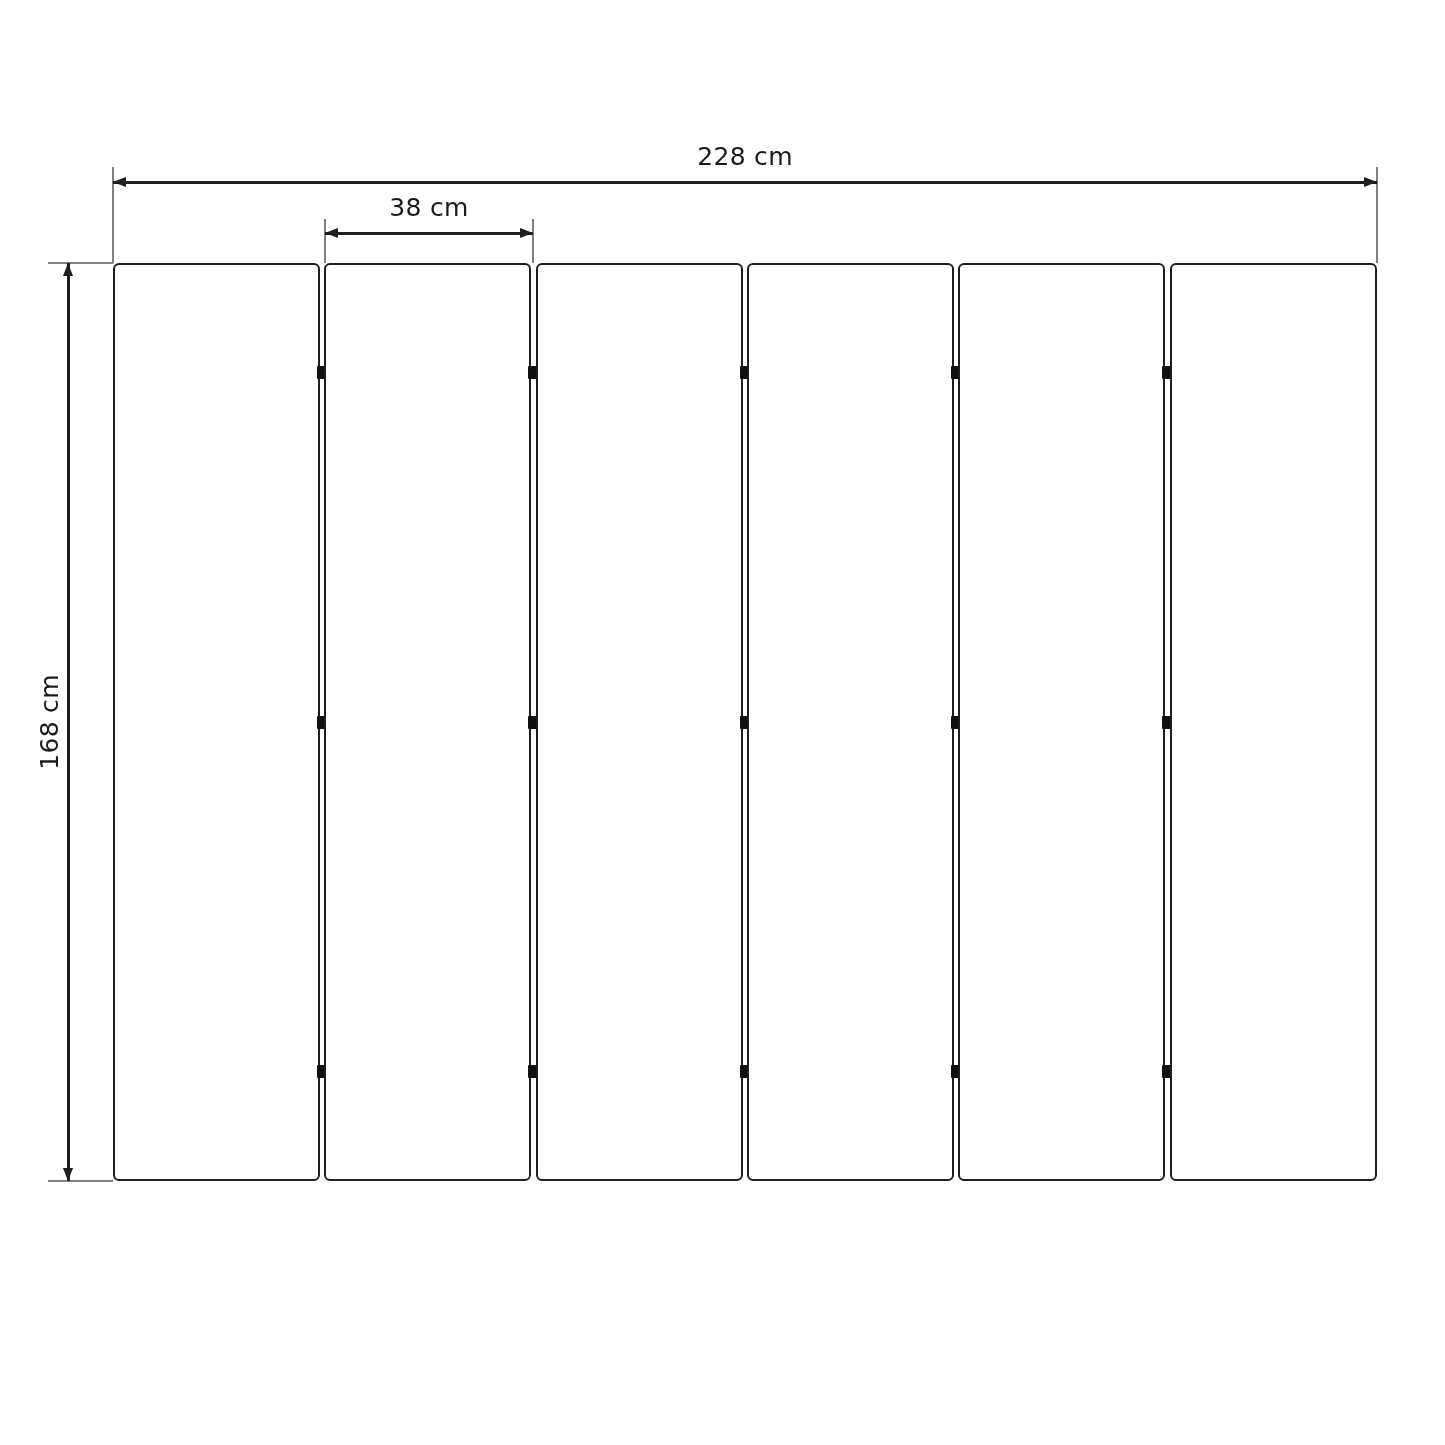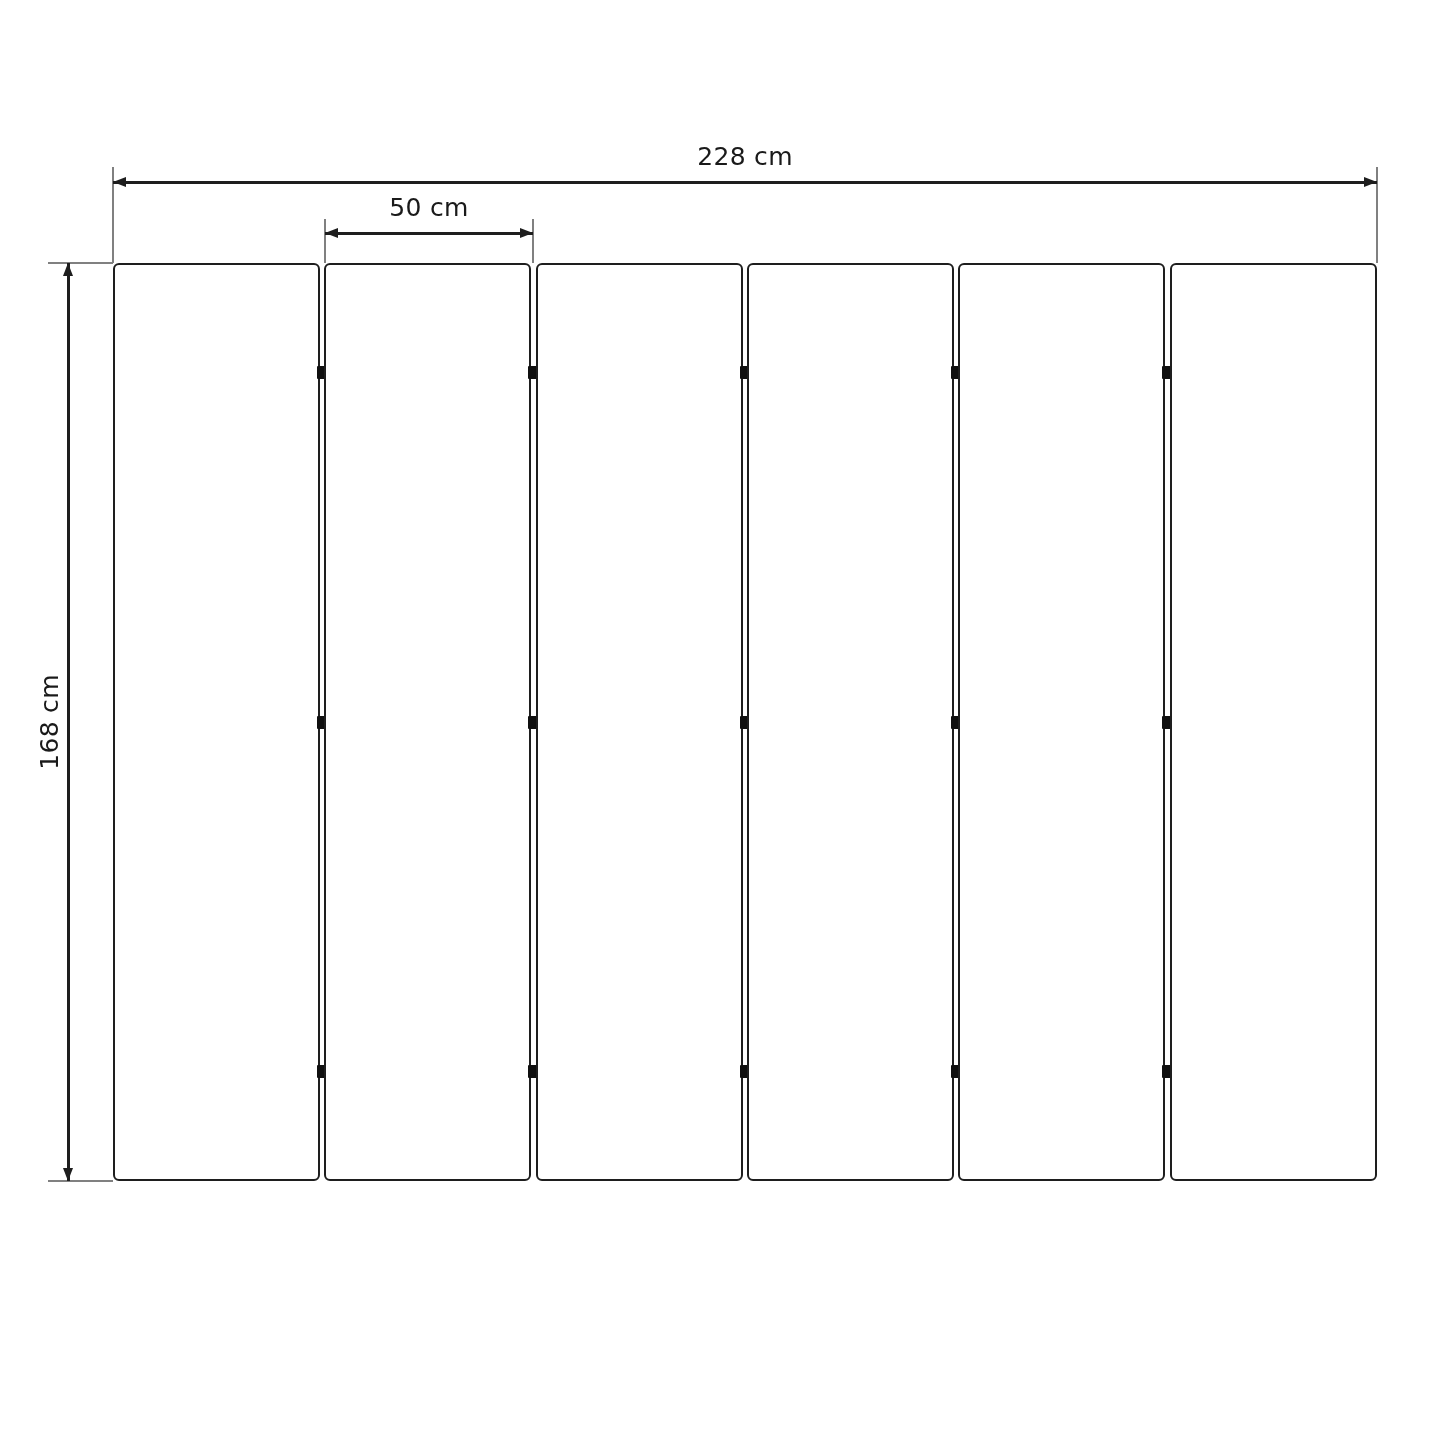--- a/index.html
+++ b/index.html
@@ -90,21 +90,21 @@
   <div>
     <span class="dlabel" style="left:745px;top:142px;">228 cm</span>
     <div class="ext v" style="left:112.3px;top:167px;height:96px;"></div>
     <div class="ext v" style="left:1376.3px;top:167px;height:96px;"></div>
     <div class="dline h" style="left:113px;top:180.5px;width:1264px;"></div>
     <div class="ah left" style="left:113px;top:177px;"></div>
     <div class="ah right" style="left:1364px;top:177px;"></div>
   </div>
 
   <div>
-    <span class="dlabel" style="left:429px;top:193px;">50 cm</span>
+    <span class="dlabel" style="left:429px;top:193px;">38 cm</span>
     <div class="ext v" style="left:324.3px;top:219px;height:44px;"></div>
     <div class="ext v" style="left:532.3px;top:219px;height:44px;"></div>
     <div class="dline h" style="left:325px;top:231.5px;width:208px;"></div>
     <div class="ah left" style="left:325px;top:228px;"></div>
     <div class="ah right" style="left:520px;top:228px;"></div>
   </div>
 
   <div>
     <span class="dlabel rot" style="left:50px;top:722px;">168 cm</span>
     <div class="ext h" style="left:48px;top:262.3px;width:65px;"></div>

